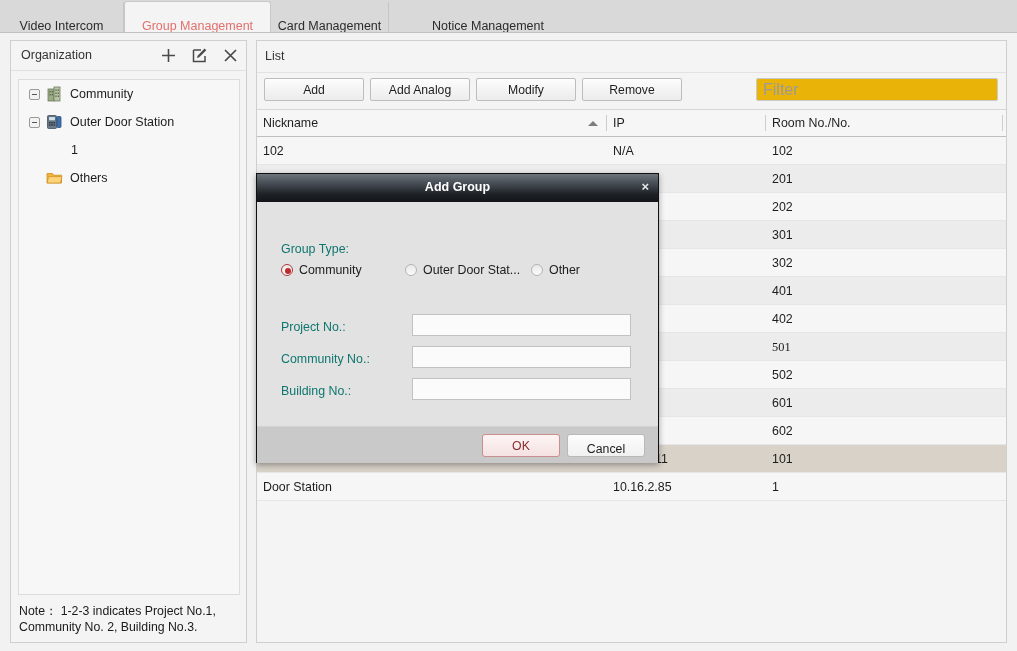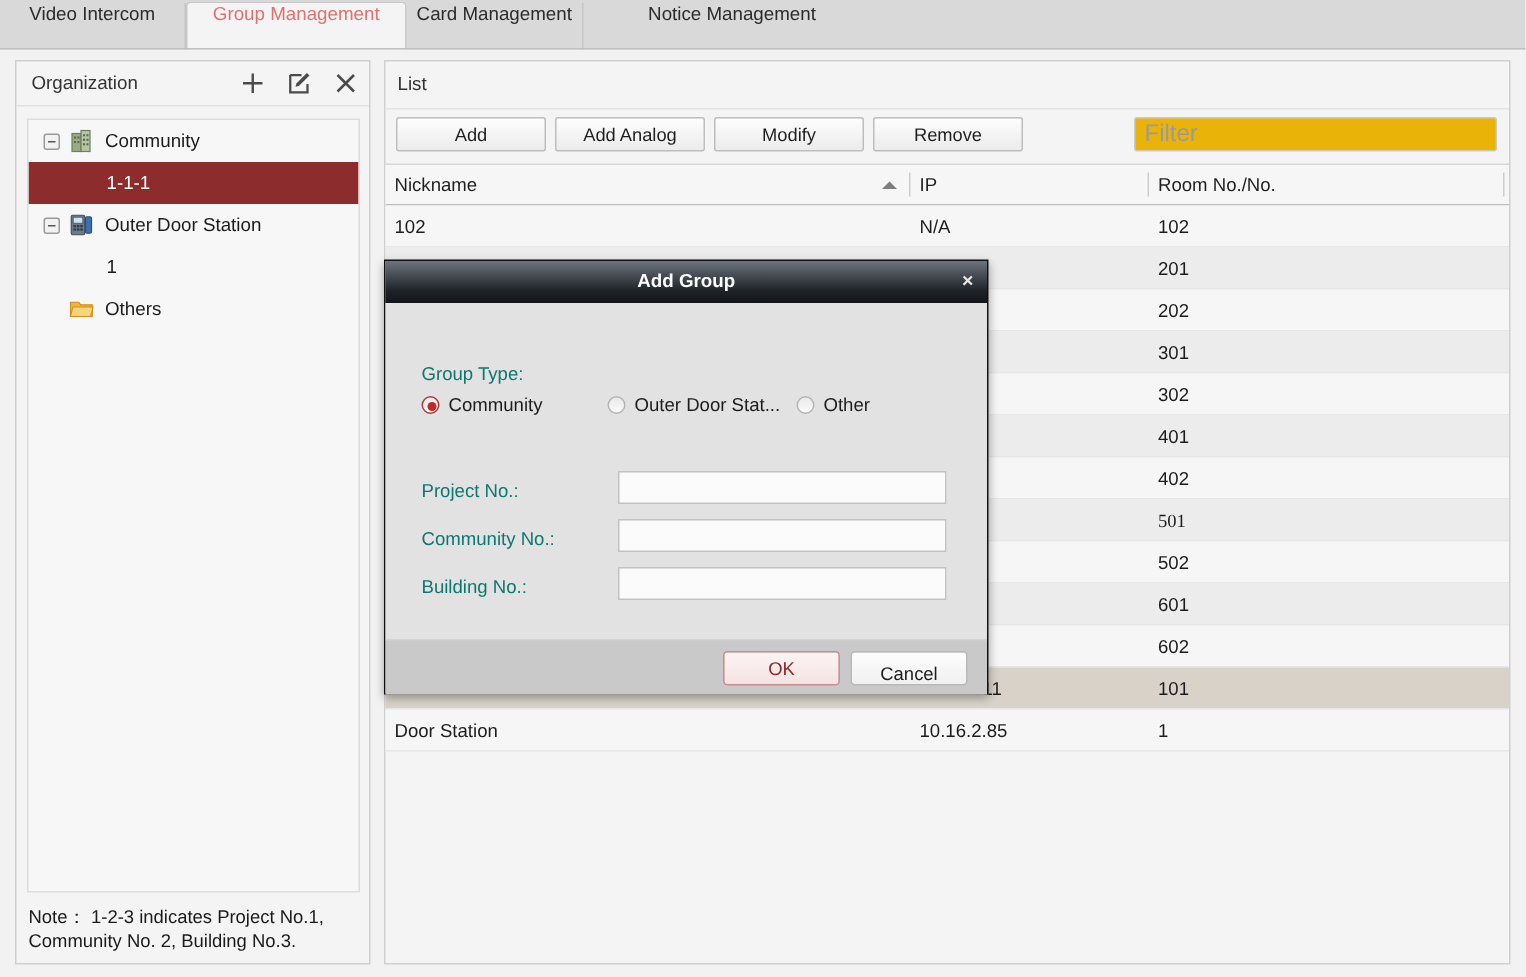--- a/index.html
+++ b/index.html
@@ -17,21 +17,21 @@
   .tabbar {
     position: absolute; left: 0; top: 0; width: 1017px; height: 33px;
     background: #d9d9d9;
   }
   .tabbar-underline {
     position: absolute; left: 0; top: 32px; width: 1017px; height: 1px;
     background: #c0c0c0;
   }
   .tab {
     position: absolute; top: 2px; height: 31px;
-    display: flex; align-items: flex-start; justify-content: center;
+    display: flex; align-items: flex-end; justify-content: center;
     font-size: 12.5px; color: #2b2b2b;
     background: transparent;
     cursor: default;
   }
   .tab.active {
     background: #f4f4f4;
     color: #e2706e;
     border-left: 1px solid #c8c8c8;
     border-right: 1px solid #c8c8c8;
     border-top: 1px solid #c8c8c8;
@@ -267,25 +267,20 @@
             <rect x="11.6" y="3.5" width="1.4" height="1.4" fill="#5d6a4c"></rect>
             <rect x="9.3" y="6.5" width="1.4" height="1.4" fill="#5d6a4c"></rect>
             <rect x="11.6" y="6.5" width="1.4" height="1.4" fill="#5d6a4c"></rect>
             <rect x="9.3" y="9.5" width="1.4" height="1.4" fill="#5d6a4c"></rect>
             <rect x="11.6" y="9.5" width="1.4" height="1.4" fill="#5d6a4c"></rect>
           </svg>
         </div>
         <span class="tree-label">Community</span>
       </div>
 
-      <div class="tree-row selected">
-        <div class="tree-indent"></div>
-        <div style="width:25px;flex:0 0 auto;"></div>
-        <span class="tree-label">1-1-1</span>
-      </div>
 
       <div class="tree-row">
         <div class="expander"></div>
         <div class="tree-ico">
           <svg width="17" height="16" viewBox="0 0 17 16">
             <rect x="1.5" y="1.5" width="9" height="13" rx="1" fill="#6d7a88" stroke="#41505e" stroke-width="0.8"></rect>
             <rect x="2.8" y="2.8" width="6.4" height="4" fill="#cfe0ee" stroke="#41505e" stroke-width="0.5"></rect>
             <rect x="2.9" y="8" width="1.7" height="1.5" fill="#2f3b46"></rect>
             <rect x="5.2" y="8" width="1.7" height="1.5" fill="#2f3b46"></rect>
             <rect x="7.5" y="8" width="1.7" height="1.5" fill="#2f3b46"></rect>

